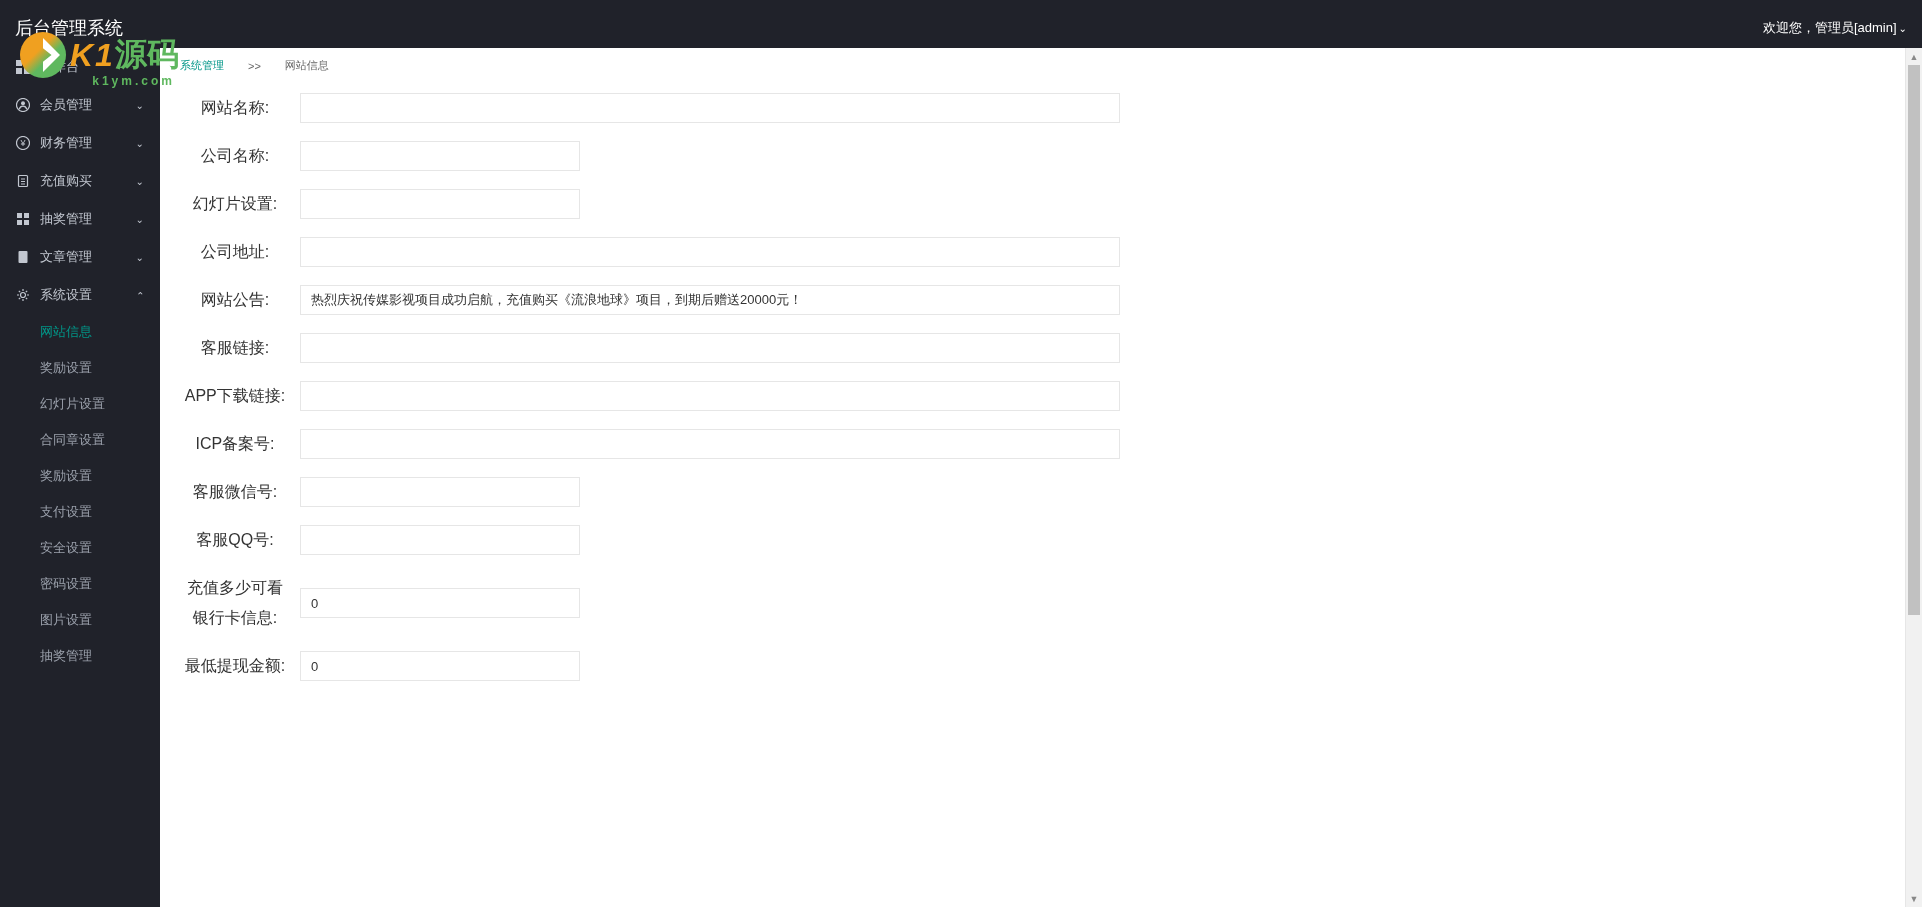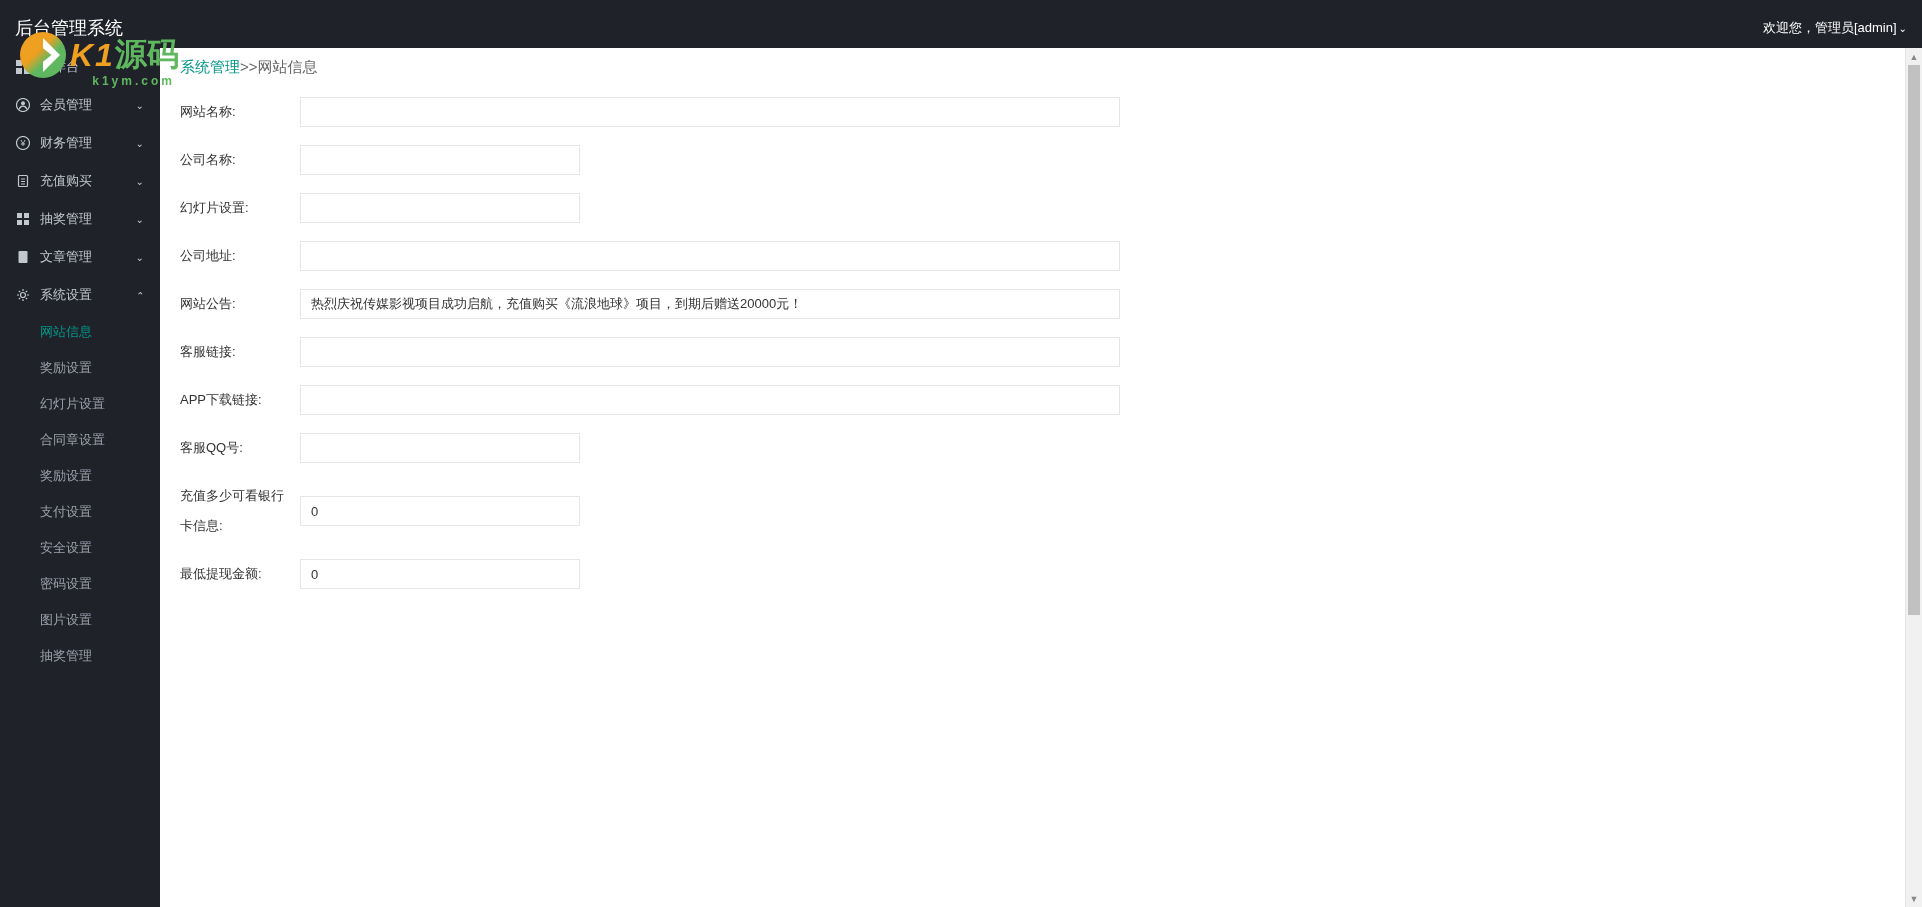--- a/index.html
+++ b/index.html
@@ -77,40 +77,41 @@
       position: absolute;
       left: 160px;
       right: 17px;
       top: 48px;
       bottom: 0;
       background: #fff;
       overflow-y: auto;
     }
     .breadcrumb {
       padding: 10px 20px;
-      font-size: 15px;
-      display: flex;
-      gap: 0;
+      font-size: 11px;
+      display: flex;
+      align-items: center;
+      gap: 24px;
     }
     .breadcrumb-link { color: #009688; cursor: pointer; }
     .breadcrumb-sep { color: #666; }
     .breadcrumb-current { color: #666; }
     .form {
       padding: 10px 20px;
     }
     .form-row {
       display: flex;
       align-items: center;
       margin-bottom: 18px;
     }
     .form-label {
       width: 120px;
-      text-align: left;
+      text-align: center;
       padding-right: 10px;
-      font-size: 13px;
+      font-size: 16px;
       color: #333;
       align-self: flex-start;
       line-height: 30px;
     }
     .form-control {
       height: 30px;
       border: 1px solid #e6e6e6;
       padding: 14px 10px;
       font-size: 13px;
       color: #333;
@@ -322,20 +323,28 @@
       </div>
       <div class="form-row">
         <div class="form-label">客服链接:</div>
         <input class="form-control wide" style="">
       </div>
       <div class="form-row">
         <div class="form-label">APP下载链接:</div>
         <input class="form-control wide" style="">
       </div>
       <div class="form-row">
+        <div class="form-label">ICP备案号:</div>
+        <input class="form-control wide" style="">
+      </div>
+      <div class="form-row">
+        <div class="form-label">客服微信号:</div>
+        <input class="form-control narrow" style="">
+      </div>
+      <div class="form-row">
         <div class="form-label">客服QQ号:</div>
         <input class="form-control narrow" style="">
       </div>
       <div class="form-row">
         <div class="form-label">充值多少可看银行卡信息:</div>
         <input class="form-control narrow" value="0" style="">
       </div>
       <div class="form-row">
         <div class="form-label">最低提现金额:</div>
         <input class="form-control narrow" value="0" style="">

